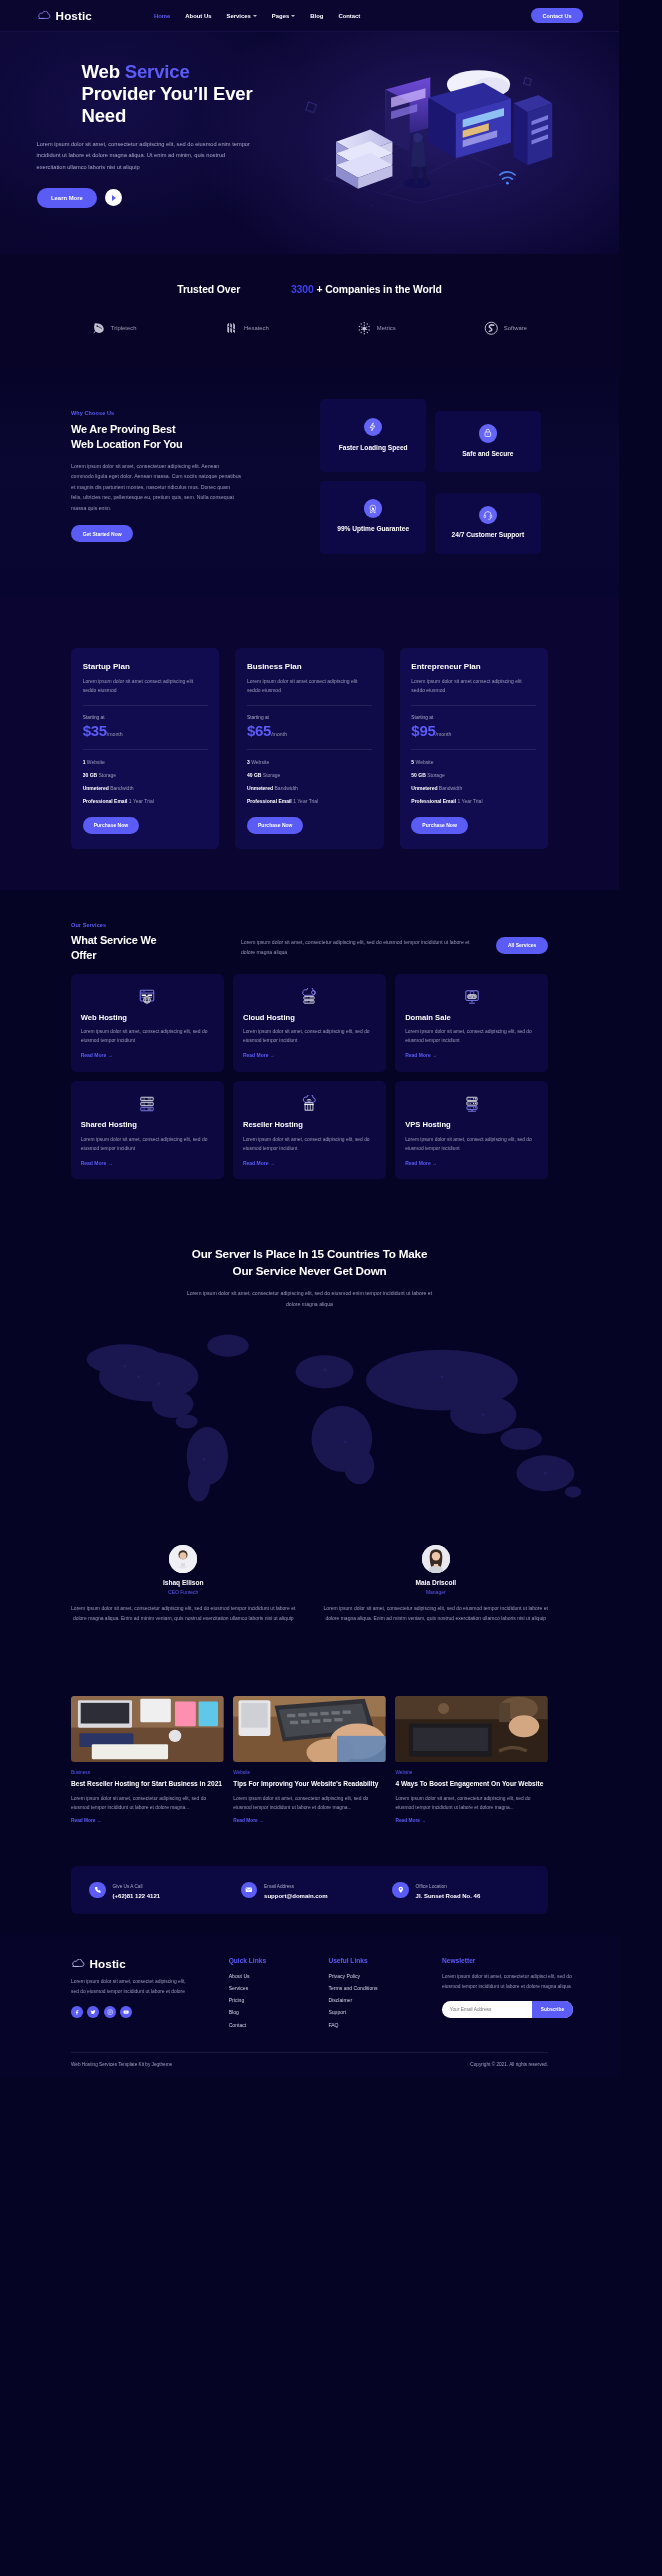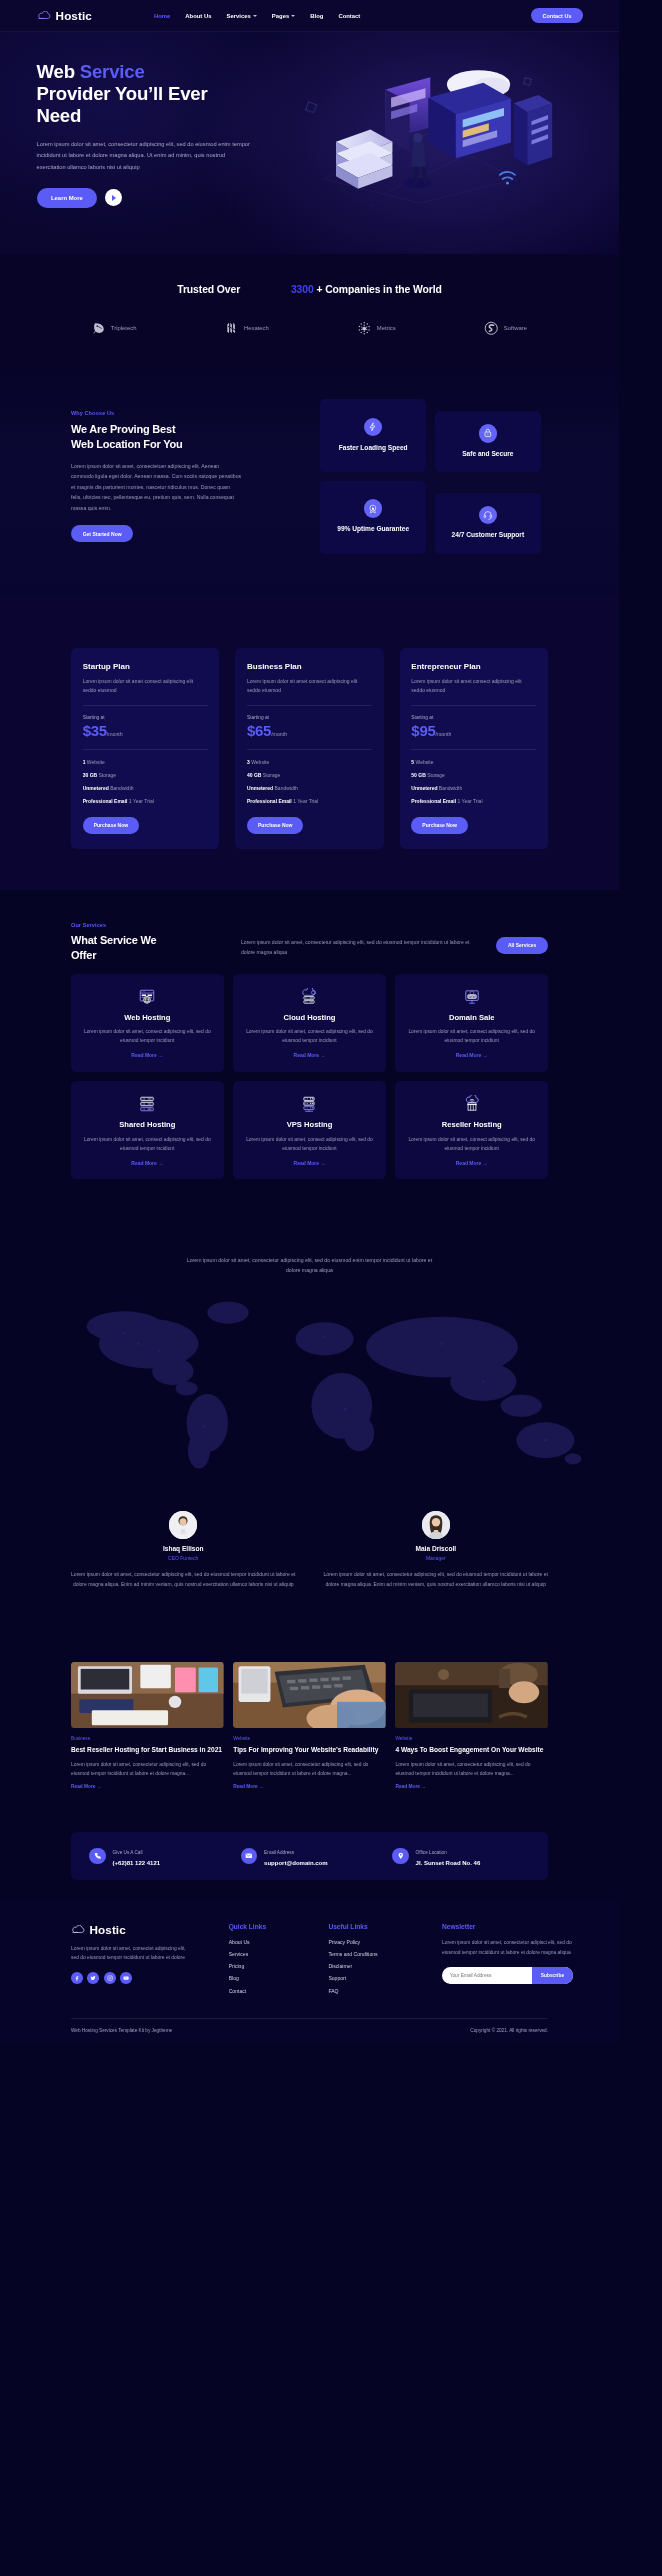--- a/index.html
+++ b/index.html
@@ -58,21 +58,21 @@
       radial-gradient(0.7px 0.7px at 12% 22%, rgba(255,255,255,.35) 50%, transparent 51%),
       radial-gradient(0.7px 0.7px at 30% 60%, rgba(255,255,255,.25) 50%, transparent 51%),
       radial-gradient(0.7px 0.7px at 48% 14%, rgba(255,255,255,.30) 50%, transparent 51%),
       radial-gradient(0.7px 0.7px at 60% 78%, rgba(255,255,255,.22) 50%, transparent 51%),
       radial-gradient(0.7px 0.7px at 85% 30%, rgba(255,255,255,.20) 50%, transparent 51%),
       radial-gradient(0.7px 0.7px at 22% 85%, rgba(255,255,255,.22) 50%, transparent 51%);
     pointer-events:none;
   }
   .hero-inner { width: 546px; margin: 0 auto; display: flex; align-items: center; position: relative; z-index: 2; }
   .hero-left { width: 252px; }
-  .hero-title { font-size: 18.6px; line-height: 1.18; font-weight: 700; letter-spacing: -0.2px; }
+  .hero-title { font-size: 18.6px; line-height: 1.18; font-weight: 700; letter-spacing: -0.2px; margin-left: 45px; }
   .hero-title .accent { color: #5b5bf5; }
   .hero-desc { margin-top: 11.7px; font-size: 5.7px; line-height: 2.05; color: #a7a7c8; width: 214px; }
   .hero-btns { margin-top: 14px; display: flex; align-items: center; gap: 7.6px; }
   .btn-primary {
     background: #5b5bf5; color: #fff; border: none; font-family: inherit;
     font-size: 5.9px; font-weight: 700; padding: 7px 14.5px; border-radius: 15px; cursor: pointer;
   }
   .play-btn {
     width: 17.3px; height: 17.3px; border-radius: 50%; background: #fff;
     display: flex; align-items: center; justify-content: center; cursor: pointer;
@@ -139,21 +139,21 @@
 
   
   .services { background: #060425; padding: 32px 0 39px; }
   .svc-head { display: flex; align-items: flex-start; gap: 15px; }
   .svc-head-left { width: 155px; }
   .svc-head-left h2 { margin-top: 5.5px; font-size: 11px; line-height: 1.35; font-weight: 700; letter-spacing: -0.2px; }
   .svc-head-mid { flex: 1; padding-top: 16.6px; font-size: 5.1px; line-height: 1.95; color: #9a9ab9; }
   .svc-head-btn { padding-top: 15px; }
   .svc-grid { margin-top: 11px; display: grid; grid-template-columns: repeat(3, 1fr); gap: 9.7px; }
   .svc-card {
-    background: #0d0940; border-radius: 5.5px; padding: 12.4px 9.7px 12.4px; text-align: center;
+    background: #0d0940; border-radius: 5.5px; padding: 12.4px 9.7px 12.4px; 
   }
   .svc-ic { height: 21px; display:flex; align-items:center; justify-content:center; margin-bottom: 5.5px; }
   .svc-title { font-size: 7.6px; font-weight: 700; }
   .svc-desc { margin-top: 5.5px; font-size: 4.9px; line-height: 1.85; color: #9a9ab9; }
   .read-more { margin-top: 7px; font-size: 5px; font-weight: 700; color: #5b5bf5; cursor: pointer; display:inline-block;}
 
   
   .mapsec { background: #060425; padding: 28px 0 7px; text-align: center; position: relative; }
   .mapsec h2 { font-size: 11.7px; line-height: 1.45; font-weight: 700; letter-spacing: -0.2px; }
   .mapsec p { margin: 8.3px auto 0; font-size: 5.2px; line-height: 1.95; color: #9a9ab9; width: 249px; }
@@ -606,20 +606,36 @@
             <circle cx="9" cy="7" r=".9" fill="#fff"></circle>
                 <circle cx="12" cy="7" r=".9" fill="#fff"></circle>
             <circle cx="9" cy="16" r=".9" fill="#fff"></circle>
                 <circle cx="12" cy="16" r=".9" fill="#fff"></circle>
             <circle cx="9" cy="25" r=".9" fill="#8e8eff"></circle>
                 <circle cx="12" cy="25" r=".9" fill="#8e8eff"></circle>
             <path d="M17 7 h7 M17 16 h7 M17 25 h7" stroke="#fff" stroke-width="1.1"></path>
           </svg>
             </div>
           <div class="svc-title">Shared Hosting</div>
+          <div class="svc-desc">Lorem ipsum dolor sit amet, consect adipiscing elit, sed do eiusmod tempor incidiunt</div>
+          <span class="read-more"><span>Read More</span> →</span>
+        </div>
+
+        <div class="svc-card">
+          <div class="svc-ic">
+              <svg width="18" height="18" viewBox="0 0 32 32">
+            <path d="M9 13 H23 a4 4 0 0 0 .3 -8 A5 5 0 0 0 12.5 3.8 A3.7 3.7 0 0 0 9 13 Z" fill="none" stroke="#8e8eff" stroke-width="1.5"></path>
+            <path d="M12.5 9 a5 5 0 0 1 7 0" fill="none" stroke="#fff" stroke-width="1.3" stroke-linecap="round"></path>
+            <path d="M14.3 11 a2.5 2.5 0 0 1 3.4 0" fill="none" stroke="#fff" stroke-width="1.2" stroke-linecap="round"></path>
+            <path d="M8 17 h16 l-1.5 -3 h-13 Z" fill="none" stroke="#fff" stroke-width="1.4"></path>
+            <rect x="9" y="17" width="14" height="10" fill="none" stroke="#fff" stroke-width="1.4"></rect>
+            <path d="M13.7 17 v10 M18.3 17 v10" stroke="#fff" stroke-width="1.2"></path>
+          </svg>
+            </div>
+          <div class="svc-title">Reseller Hosting</div>
           <div class="svc-desc">Lorem ipsum dolor sit amet, consect adipiscing elit, sed do eiusmod tempor incidiunt</div>
           <span class="read-more"><span>Read More</span> →</span>
         </div>
 
         <div class="svc-card">
           <div class="svc-ic">
               <svg width="18" height="18" viewBox="0 0 32 32">
             <rect x="7" y="4" width="18" height="6" rx="1" fill="none" stroke="#fff" stroke-width="1.5"></rect>
             <rect x="7" y="12" width="18" height="6" rx="1" fill="none" stroke="#fff" stroke-width="1.5"></rect>
             <rect x="7" y="20" width="18" height="6" rx="1" fill="none" stroke="#8e8eff" stroke-width="1.5"></rect>
@@ -640,42 +656,30 @@
                   <rect x="21.5" y="21.8" width="2" height="2"></rect>
                 </g>
             <path d="M16 26 v3 M9 29 h14" stroke="#8e8eff" stroke-width="1.3"></path>
           </svg>
             </div>
           <div class="svc-title">VPS Hosting</div>
           <div class="svc-desc">Lorem ipsum dolor sit amet, consect adipiscing elit, sed do eiusmod tempor incidiunt</div>
           <span class="read-more"><span>Read More</span> →</span>
         </div>
 
-        <div class="svc-card">
-          <div class="svc-ic">
-              <svg width="18" height="18" viewBox="0 0 32 32">
-            <path d="M9 13 H23 a4 4 0 0 0 .3 -8 A5 5 0 0 0 12.5 3.8 A3.7 3.7 0 0 0 9 13 Z" fill="none" stroke="#8e8eff" stroke-width="1.5"></path>
-            <path d="M12.5 9 a5 5 0 0 1 7 0" fill="none" stroke="#fff" stroke-width="1.3" stroke-linecap="round"></path>
-            <path d="M14.3 11 a2.5 2.5 0 0 1 3.4 0" fill="none" stroke="#fff" stroke-width="1.2" stroke-linecap="round"></path>
-            <path d="M8 17 h16 l-1.5 -3 h-13 Z" fill="none" stroke="#fff" stroke-width="1.4"></path>
-            <rect x="9" y="17" width="14" height="10" fill="none" stroke="#fff" stroke-width="1.4"></rect>
-            <path d="M13.7 17 v10 M18.3 17 v10" stroke="#fff" stroke-width="1.2"></path>
-          </svg>
-            </div>
-          <div class="svc-title">Reseller Hosting</div>
-          <div class="svc-desc">Lorem ipsum dolor sit amet, consect adipiscing elit, sed do eiusmod tempor incidiunt</div>
-          <span class="read-more"><span>Read More</span> →</span>
-        </div>
-
       </div>
     </div>
   </div>
 
   <div class="mapsec">
     <div class="wrap">
+      <h2>
+        <span>Our Server Is Place In 15 Countries To Make</span><br>
+        <span>Our Service Never Get Down</span>
+      </h2>
       <p>Lorem ipsum dolor sit amet, consectetur adipiscing elit, sed do eiusmod enim tempor incididunt ut labore et dolore magna aliqua</p>
     </div>
     <div class="map-holder">
       <svg viewBox="0 0 960 300" width="663" height="207" style="position:absolute;left:0;top:0">
         <g fill="#1a1650">
 
           <ellipse cx="215" cy="85" rx="72" ry="36"></ellipse>
           <ellipse cx="180" cy="60" rx="55" ry="22"></ellipse>
           <ellipse cx="250" cy="125" rx="30" ry="20"></ellipse>
           <ellipse cx="270" cy="150" rx="16" ry="10"></ellipse>

